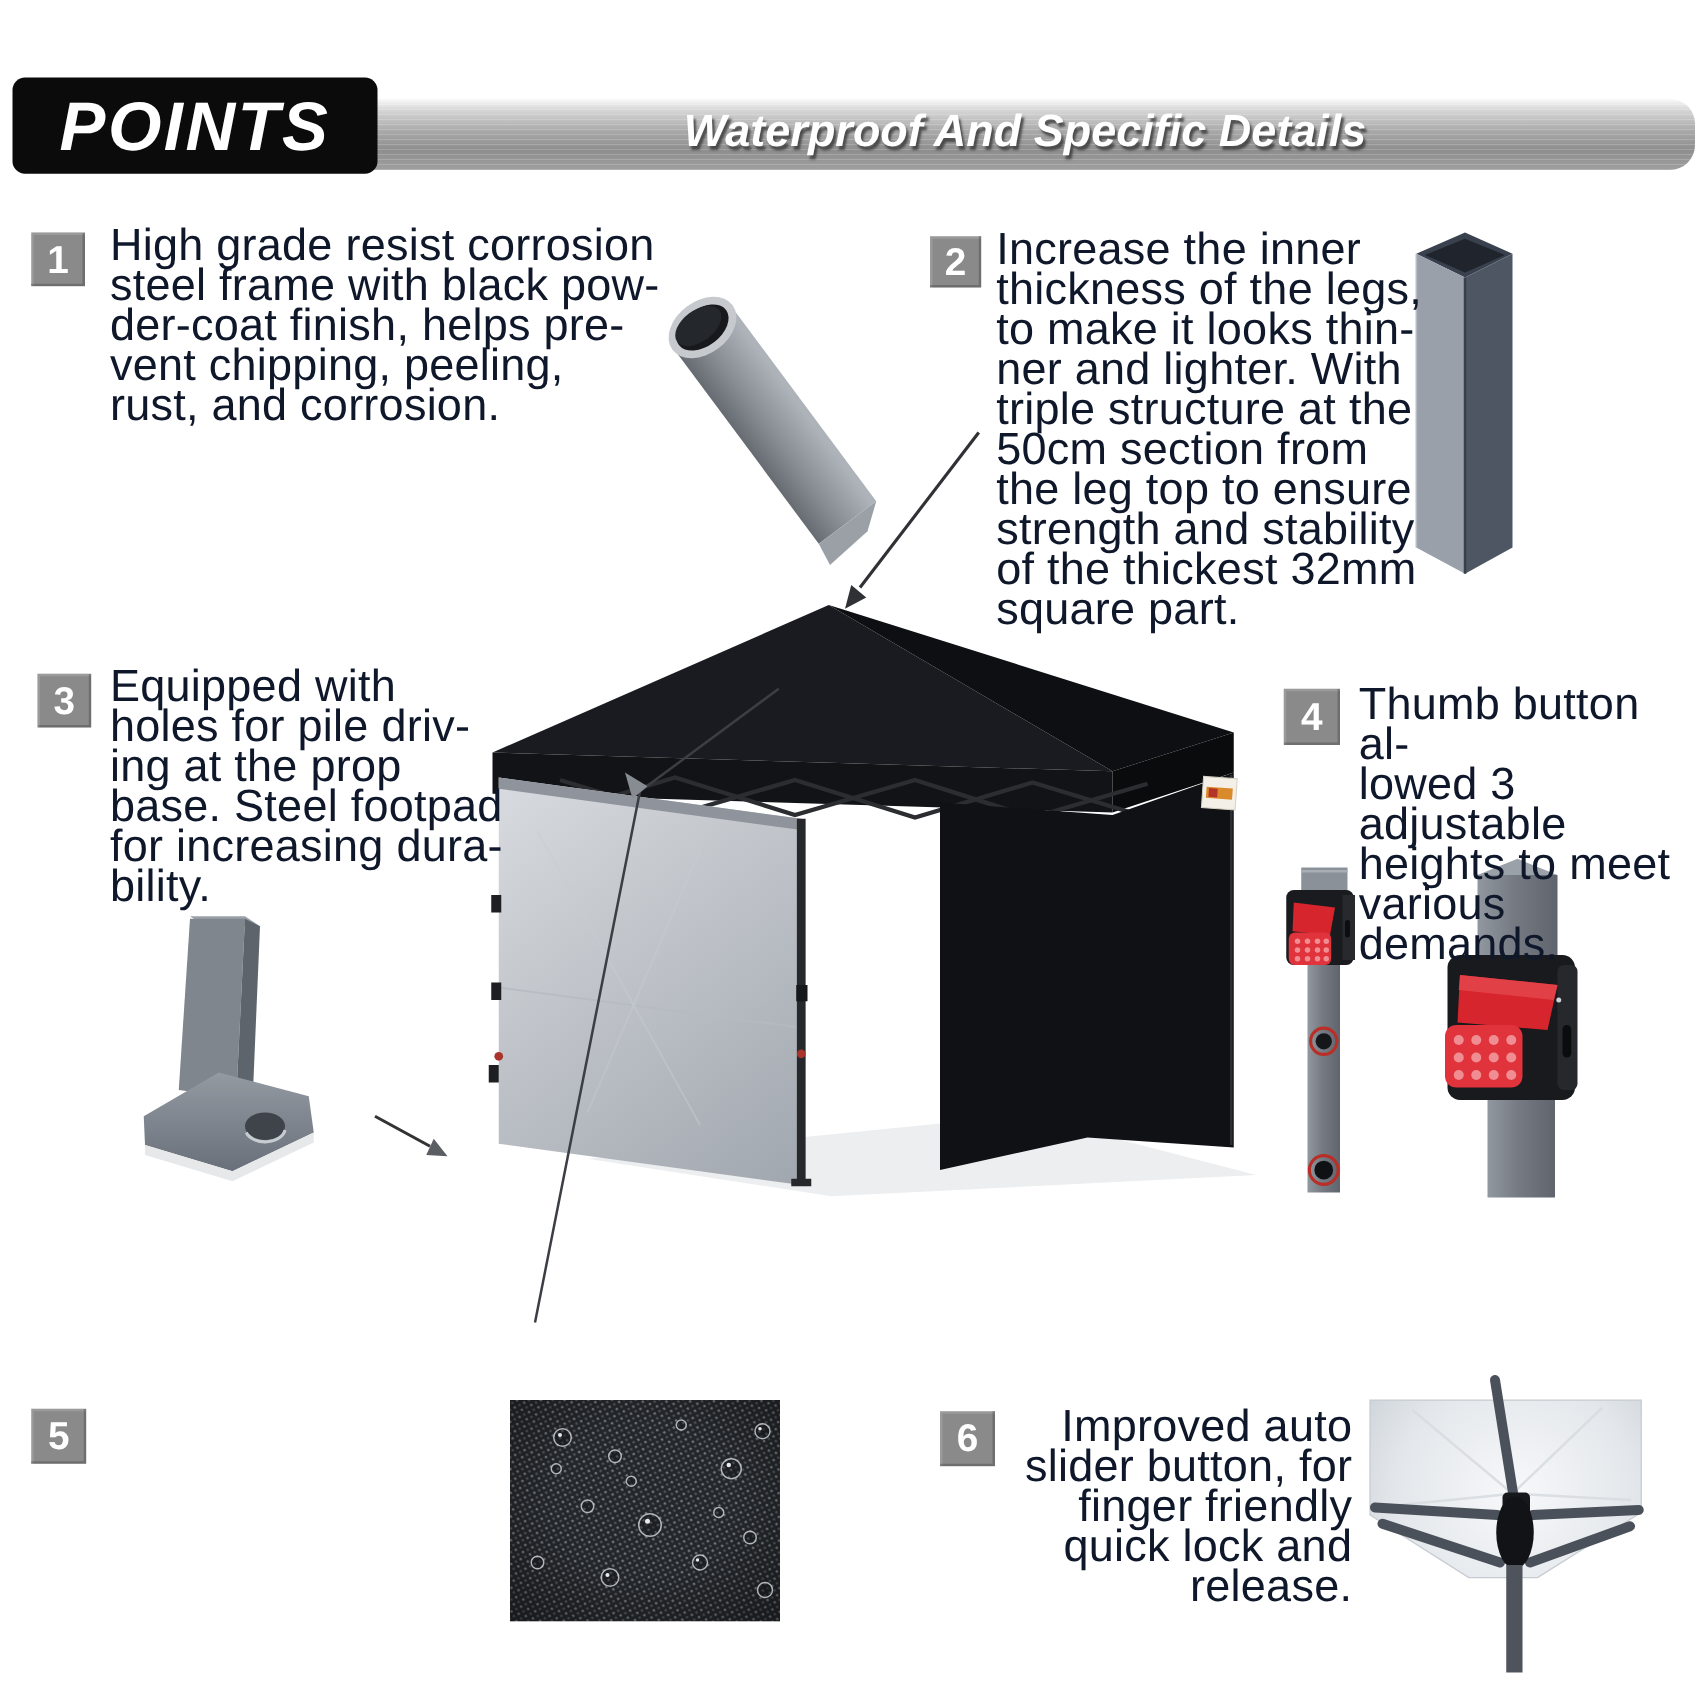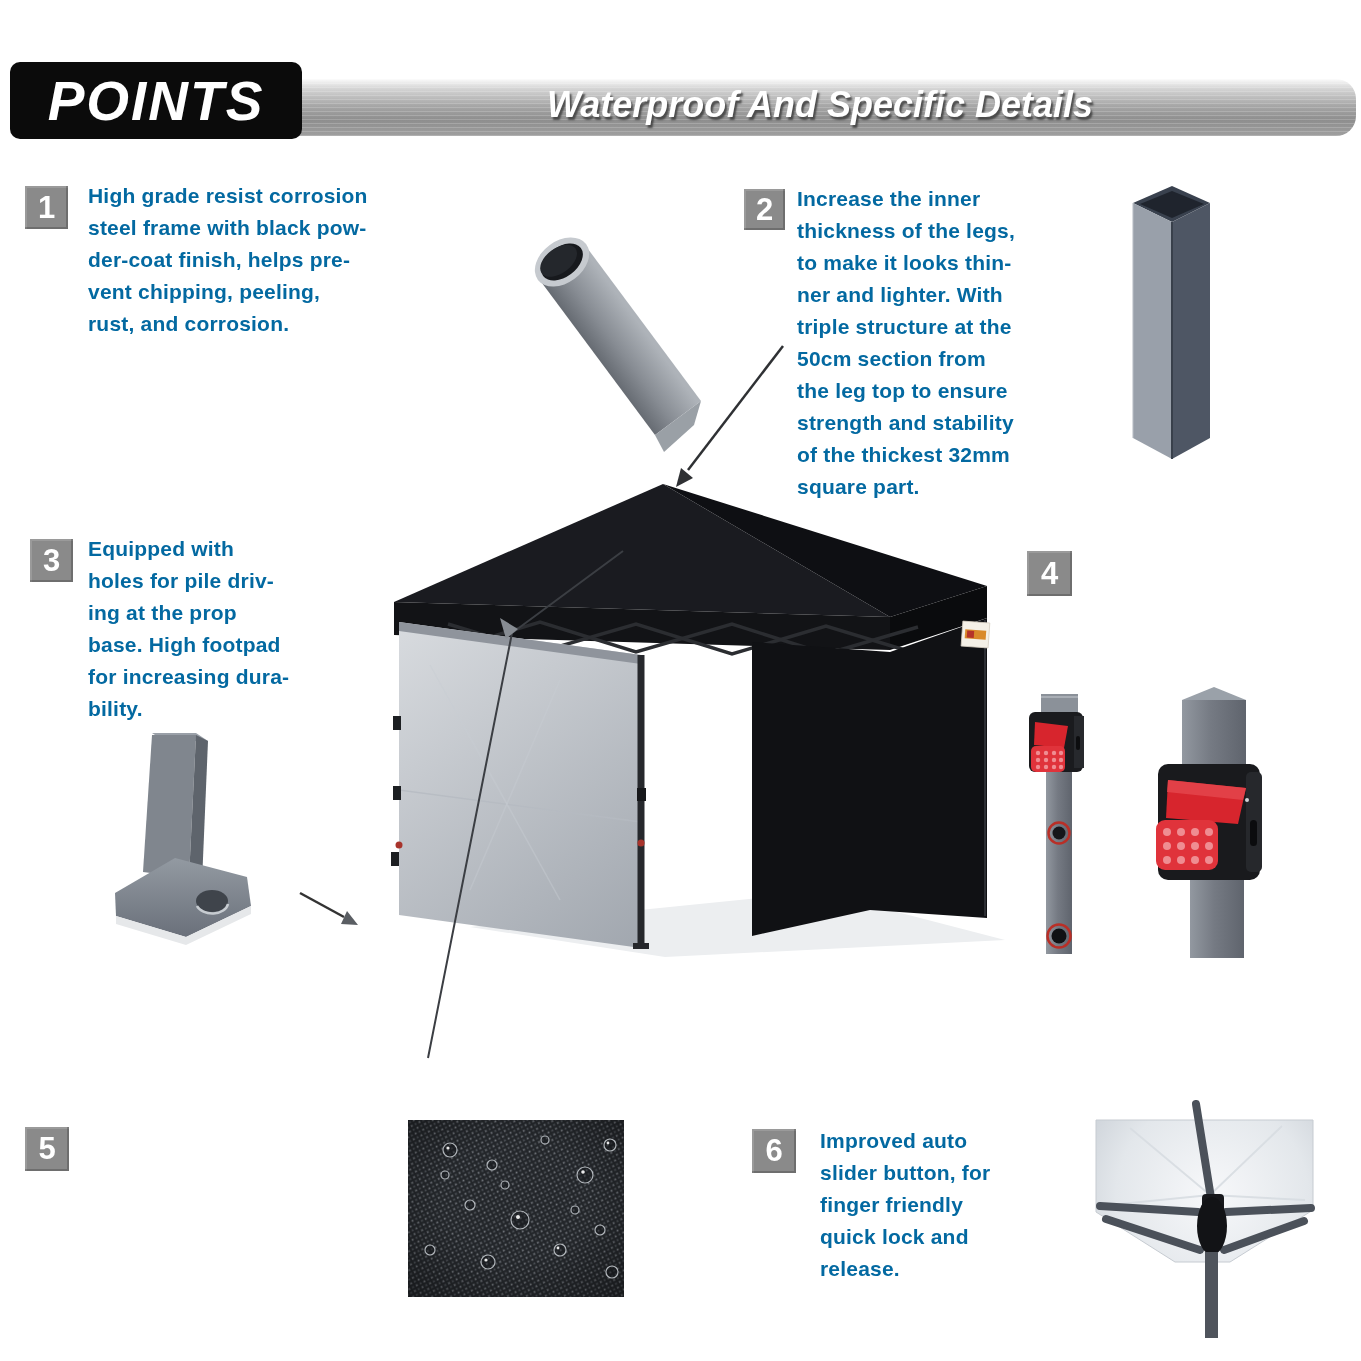--- a/index.html
+++ b/index.html
@@ -14,21 +14,21 @@
   .points-box{position:absolute;left:10px;top:62px;width:292px;height:77px;background:#0b0b0b;
     border-radius:10px;display:flex;align-items:center;justify-content:center;z-index:3;}
   .points-title{color:#fff;font-weight:bold;font-style:italic;font-size:55px;letter-spacing:2px;}
   .bar-subtitle{position:absolute;left:320px;top:84px;width:1000px;text-align:center;z-index:2;
     color:#ffffff;font-weight:bold;font-style:italic;font-size:36px;
     text-shadow:2px 3px 2px rgba(60,60,60,.85);}
   
   .badge{position:absolute;width:43px;height:43px;background:#8a8a8a;color:#fff;z-index:4;
     font-weight:bold;font-size:31px;line-height:43px;text-align:center;
     box-shadow:inset -2px -2px 0 rgba(0,0,0,.2),inset 2px 2px 0 rgba(255,255,255,.14);}
-  .pt-text{position:absolute;color:#0369a1;font-weight:bold;font-size:21px;line-height:32px;
+  .pt-text{position:absolute;color:#0f172a;font-weight:normal;font-size:36px;line-height:32px;
     white-space:pre-line;letter-spacing:.2px;z-index:4;}
   .illustrations{position:absolute;left:0;top:0;z-index:1;}
 </style>
 </head>
 <body>
 
 <div class="canvas">
 
   <div class="metal-bar"></div>
   <div class="points-box">
@@ -52,30 +52,34 @@
 50cm section from
 the leg top to ensure
 strength and stability
 of the thickest 32mm
 square part.</div>
 
   <div class="badge" style="left:30px;top:539px;">3</div>
   <div class="pt-text" style="left:88px;top:533px;">Equipped with
 holes for pile driv-
 ing at the prop
-base. High footpad
+base. Steel footpad
 for increasing dura-
 bility.</div>
 
   <div class="badge" style="left:1027px;top:551px;width:45px;height:45px;line-height:45px;">4</div>
+  <div class="pt-text" style="left:1087px;top:547px;">Thumb button al-
+lowed 3 adjustable
+heights to meet
+various demands.</div>
 
   <div class="badge" style="left:25px;top:1127px;width:44px;height:44px;line-height:44px;">5</div>
 
   <div class="badge" style="left:752px;top:1129px;width:44px;height:44px;line-height:44px;">6</div>
-  <div class="pt-text" style="left:820px;top:1125px;">Improved auto
+  <div class="pt-text" style="left:820px;top:1125px;text-align:right;">Improved auto
 slider button, for
 finger friendly
 quick lock and
 release.</div>
 
   <svg class="illustrations" width="1361" height="1361" viewBox="0 0 1361 1361">
     <defs>
       <linearGradient id="tubeGrad" gradientUnits="userSpaceOnUse" x1="603" y1="275" x2="557" y2="309">
         <stop offset="0" stop-color="#aeb3b9"></stop>
           <stop offset="0.55" stop-color="#878c93"></stop>

